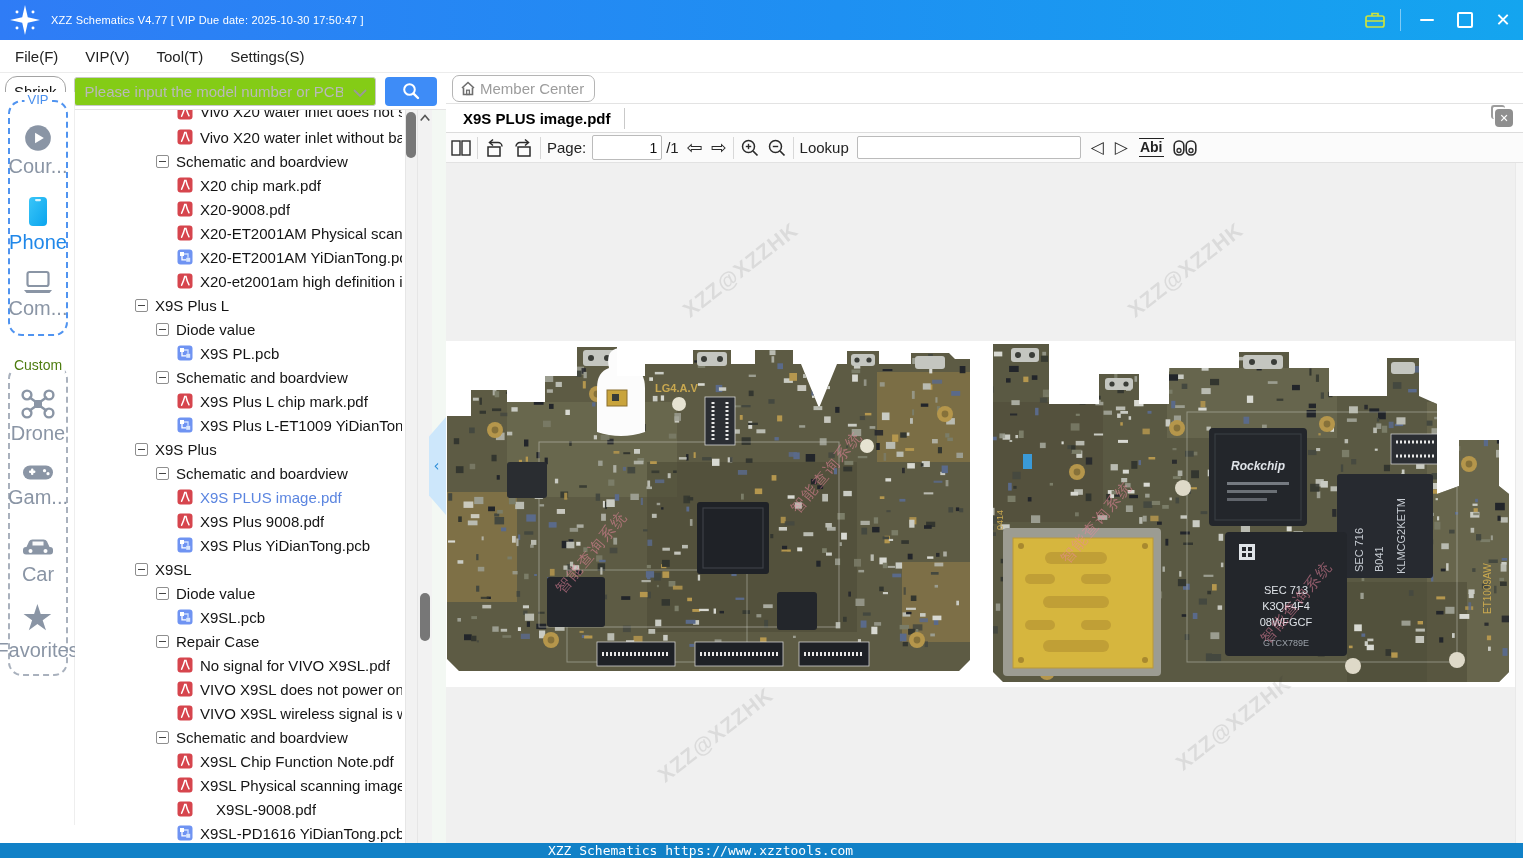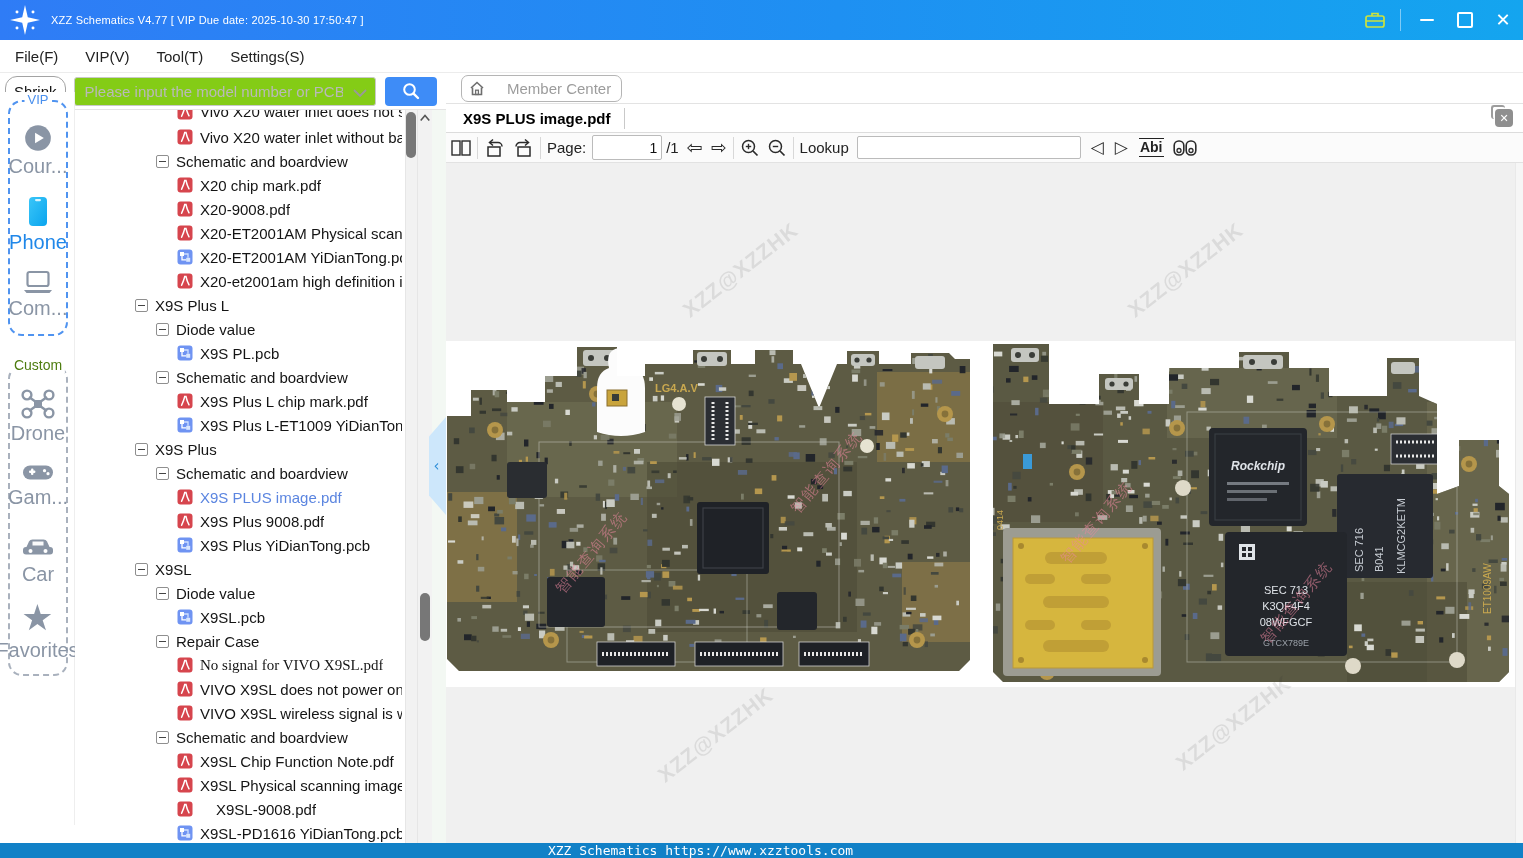--- a/index.html
+++ b/index.html
@@ -76,22 +76,22 @@
 
   
   .splitter{left:432px;top:110px;width:14px;height:733px;background:#f3f8f3;}
   .collapse-tab{left:429px;top:417px;width:17px;height:98px;background:#cde7fb;
     clip-path:polygon(100% 0,100% 100%,0 80%,0 20%);display:flex;align-items:center;justify-content:center;}
   .collapse-tab span{color:#2f8fd8;font-size:15px;font-family:"DejaVu Sans",sans-serif;transform:translateX(-1px);}
 
   
   .member-row{left:446px;top:73px;width:1077px;height:31px;background:#fff;border-bottom:1px solid #e3e3e3;
     display:flex;align-items:center;box-sizing:border-box;}
-  .member-btn{margin-left:15px;height:25px;padding:0 10px 0 7px;border:1px solid #b5b5b5;border-radius:7px;
-    display:flex;align-items:center;gap:22px;background:#fff;}
+  .member-btn{margin-left:6px;height:25px;padding:0 10px 0 7px;border:1px solid #b5b5b5;border-radius:7px;
+    display:flex;align-items:center;gap:4px;background:#fff;}
   .member-btn span{font-size:15px;color:#9c9c9c;}
   .tabrow{left:446px;top:104px;width:1077px;height:29px;background:#fff;border-bottom:1px solid #dcdcdc;
     display:flex;align-items:center;box-sizing:border-box;}
   .tab-label{margin-left:17px;font-size:15px;font-weight:bold;color:#000;}
   .tab-sep{width:1px;height:21px;background:#c9c9c9;margin-left:13px;}
   .tab-close{position:absolute;right:10px;top:5px;width:18px;height:18px;background:#8f8f8f;border-radius:4px;
     color:#fff;font-size:11px;display:flex;align-items:center;justify-content:center;font-family:"DejaVu Sans",sans-serif;}
   .tab-close::before{content:"";position:absolute;left:-4px;top:-4px;width:12px;height:12px;border:2px solid #9d9d9d;
     border-radius:3px;border-right:none;border-bottom:none;}
 
@@ -427,21 +427,21 @@
       <path d="M5,7 V10.8 H9.2" fill="none" stroke="#fff" stroke-width="1.3"></path>
       <path d="M7,5 H11 V8.8" fill="none" stroke="#cfe0ff" stroke-width="1.3"></path>
     </svg>
     <span class="tlabel">X9SL.pcb</span>
   </div>
     <div class="trow" style="padding-left: 81px;">
     <span class="toggle"></span>
 
     <span class="tlabel">Repair Case</span>
   </div>
-    <div class="trow" style="padding-left: 102px; font-family: Liberation Serif, serif;">
+    <div class="trow" style="padding-left: 102px;">
 
     <svg class="fic i-pdf" width="16" height="16" viewBox="0 0 16 16">
       <rect x="0.5" y="0.5" width="15" height="15" rx="3" fill="#d6454d"></rect>
       <path d="M4.6,12.2 C6.2,8.6 7.2,6 7.7,3.6 L9,3.6 C9.7,6.9 10.8,9.6 12,11.8" fill="none" stroke="#fff" stroke-width="1.5" stroke-linecap="round"></path>
     </svg>
 
     <span class="tlabel">No signal for VIVO X9SL.pdf</span>
   </div>
     <div class="trow" style="padding-left: 102px;">
 

